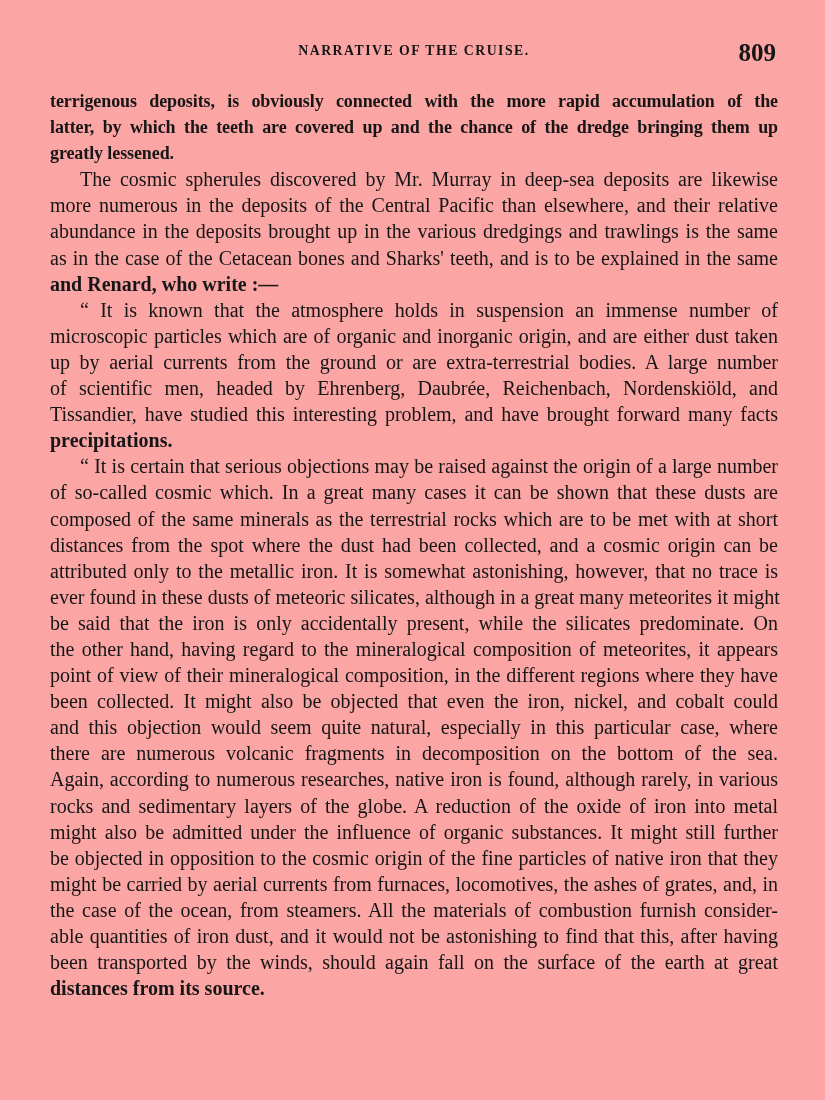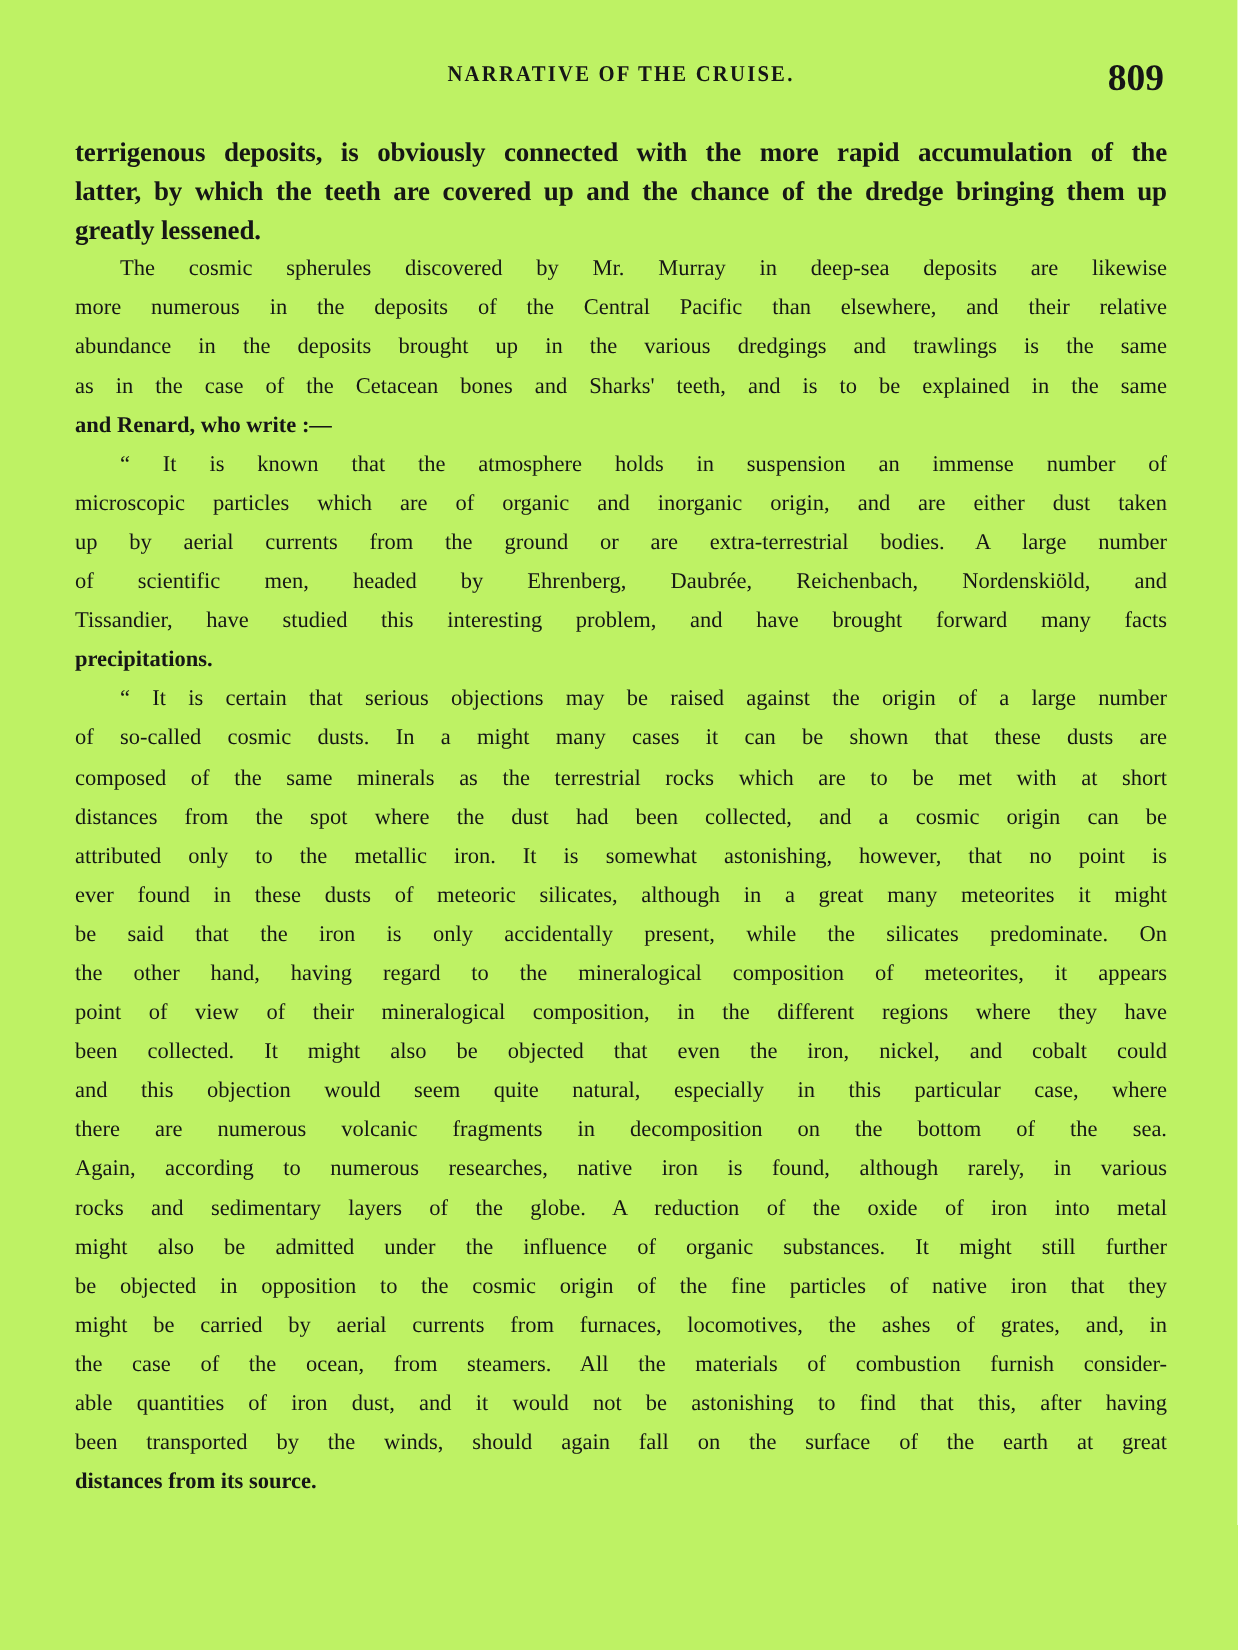--- a/index.html
+++ b/index.html
@@ -13,21 +13,21 @@
       position: relative;
       overflow: hidden;
       font-family: "Liberation Serif", "DejaVu Serif", serif;
       color: #161616;
     }
     .page {
       position: absolute;
       left: 0; top: 0;
       width: 825px;
       height: 1100px;
-      background: #bef264;
+      background: #fca5a5;
     }
     .running-head {
       position: absolute;
       top: 42px;
       left: 50px;
       width: 728px;
       height: 24px;
     }
     .running-title {
       position: absolute;
@@ -48,21 +48,21 @@
     }
     .body-text {
       position: absolute;
       left: 50px;
       top: 88px;
       width: 728px;
     }
     .line {
       height: 26.1px;
       line-height: 26px;
-      font-size: 15px;
+      font-size: 20px;
       white-space: nowrap;
       text-align: justify;
       text-align-last: justify;
       overflow: visible;
     }
     .line.last {
       text-align-last: left;
       font-weight: bold;
     }
     .line.indent {
@@ -98,24 +98,24 @@
       <div>
         <div class="line indent">“ It is known that the atmosphere holds in suspension an immense number of</div>
         <div class="line">microscopic particles which are of organic and inorganic origin, and are either dust taken</div>
         <div class="line">up by aerial currents from the ground or are extra-terrestrial bodies.  A large number</div>
         <div class="line">of scientific men, headed by Ehrenberg, Daubrée, Reichenbach, Nordenskiöld, and</div>
         <div class="line">Tissandier, have studied this interesting problem, and have brought forward many facts</div>
         <div class="line last">precipitations.</div>
       </div>
       <div>
         <div class="line indent">“ It is certain that serious objections may be raised against the origin of a large number</div>
-        <div class="line">of so-called cosmic dusts.  In a might many cases it can be shown that these dusts are</div>
+        <div class="line">of so-called cosmic which.  In a great many cases it can be shown that these dusts are</div>
         <div class="line">composed of the same minerals as the terrestrial rocks which are to be met with at short</div>
         <div class="line">distances from the spot where the dust had been collected, and a cosmic origin can be</div>
-        <div class="line">attributed only to the metallic iron.  It is somewhat astonishing, however, that no point is</div>
+        <div class="line">attributed only to the metallic iron.  It is somewhat astonishing, however, that no trace is</div>
         <div class="line">ever found in these dusts of meteoric silicates, although in a great many meteorites it might</div>
         <div class="line">be said that the iron is only accidentally present, while the silicates predominate.  On</div>
         <div class="line">the other hand, having regard to the mineralogical composition of meteorites, it appears</div>
         <div class="line">point of view of their mineralogical composition, in the different regions where they have</div>
         <div class="line">been collected.  It might also be objected that even the iron, nickel, and cobalt could</div>
         <div class="line">and this objection would seem quite natural, especially in this particular case, where</div>
         <div class="line">there are numerous volcanic fragments in decomposition on the bottom of the sea.</div>
         <div class="line">Again, according to numerous researches, native iron is found, although rarely, in various</div>
         <div class="line">rocks and sedimentary layers of the globe.  A reduction of the oxide of iron into metal</div>
         <div class="line">might also be admitted under the influence of organic substances.  It might still further</div>

